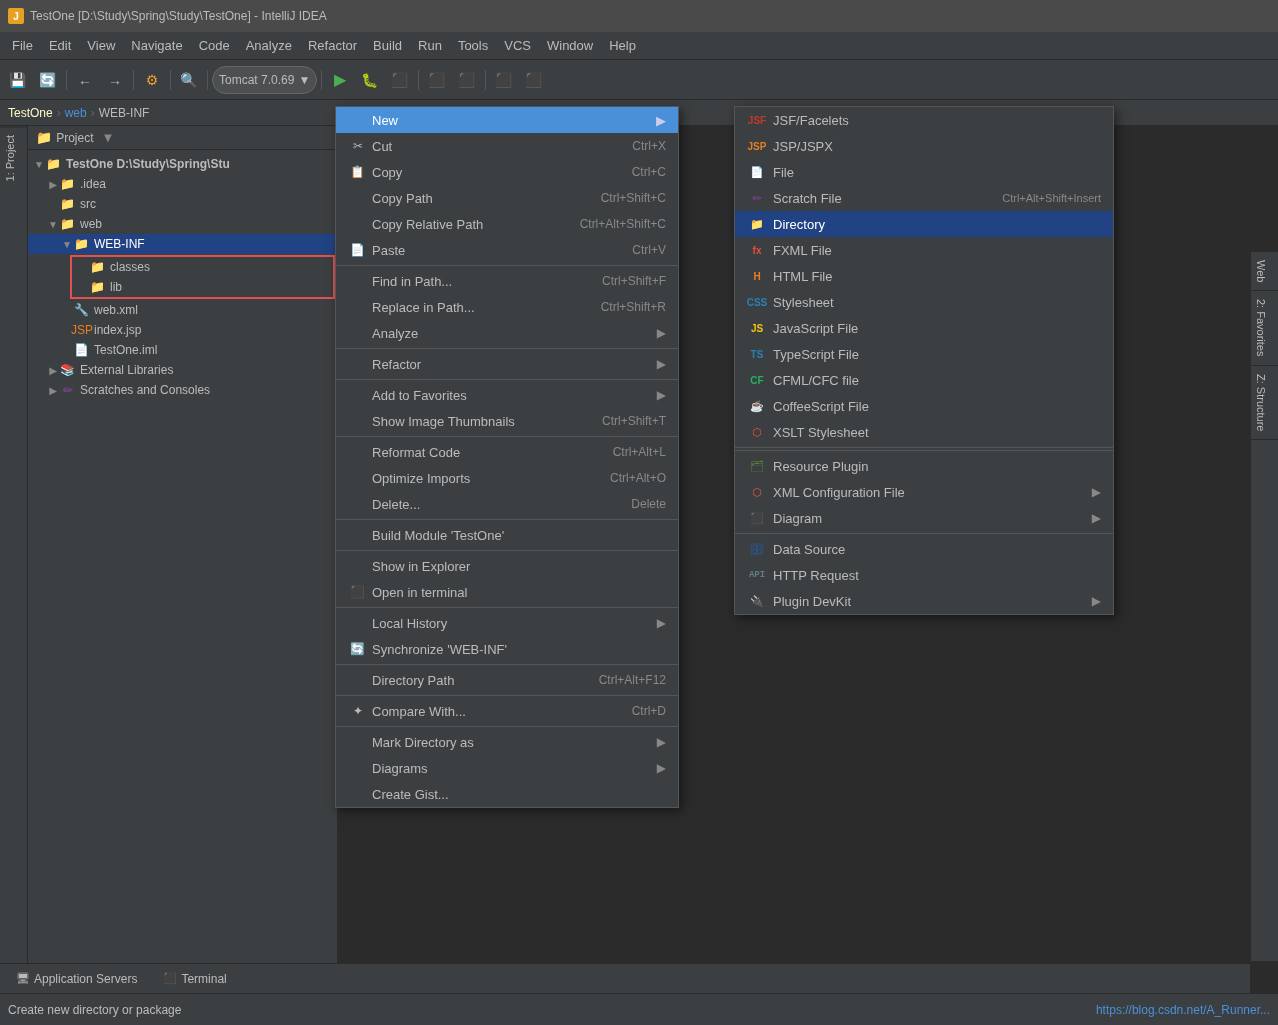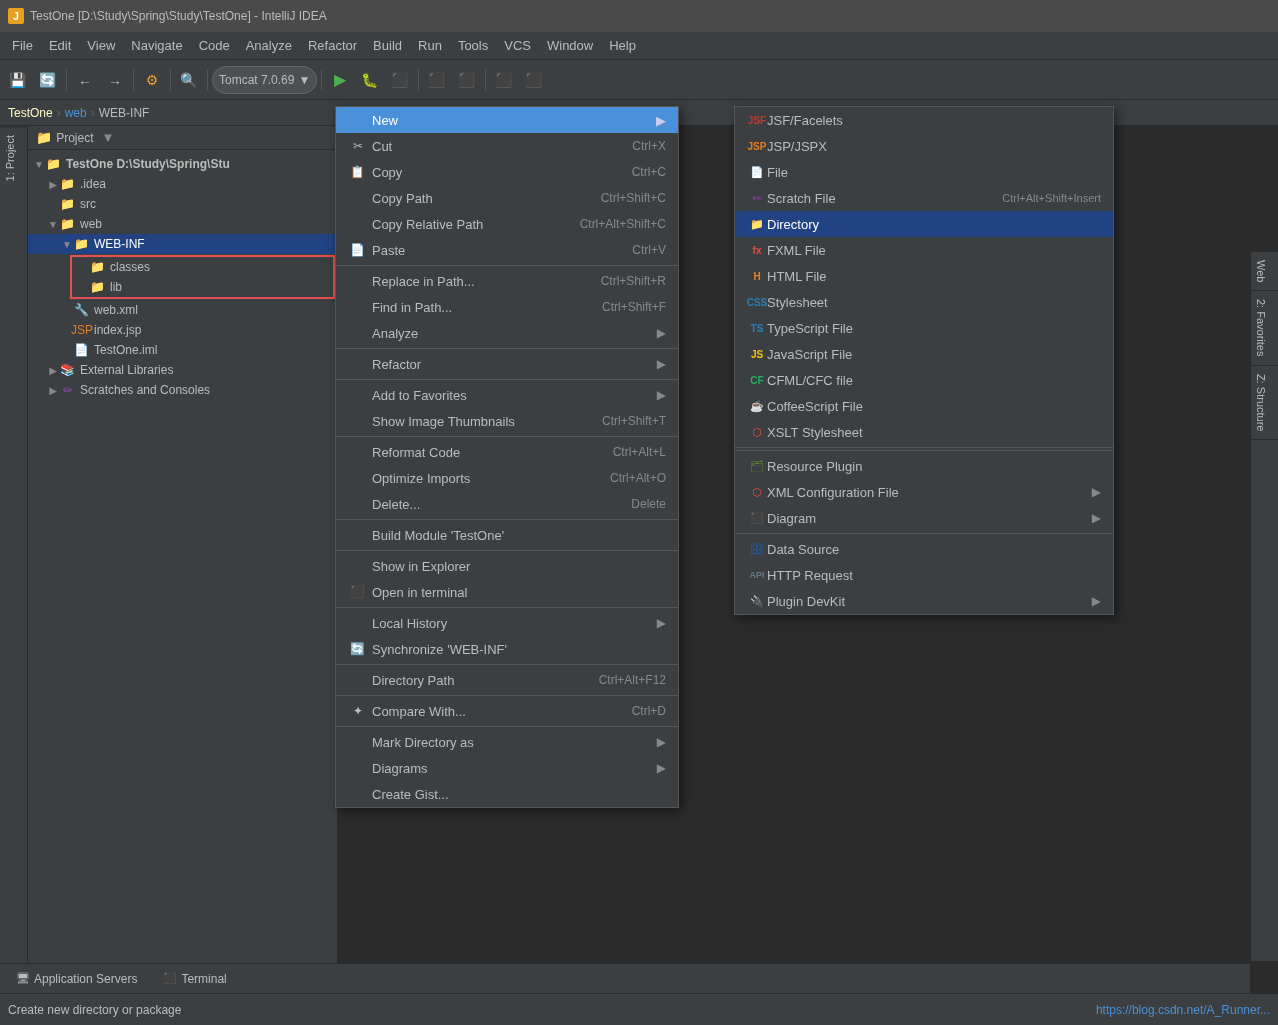--- a/index.html
+++ b/index.html
@@ -267,20 +267,21 @@
       padding: 5px 12px;
       cursor: pointer;
       color: #bbbbbb;
       font-size: 13px;
       position: relative;
     }
     .sub-item.selected { background: #214283; color: white; }
     .sub-item .sub-icon {
       width: 20px;
       height: 16px;
+      margin-right: 6px;
       display: inline-flex;
       align-items: center;
       justify-content: center;
       font-size: 11px;
       flex-shrink: 0;
     }
     .sub-item .sub-label { flex: 1; }
     .sub-item .sub-shortcut {
       color: #888;
       font-size: 11px;
@@ -570,27 +571,27 @@
     <span class="ctx-shortcut">Ctrl+Alt+Shift+C</span>
   </div>
   <div class="ctx-item">
     <span class="ctx-icon">📄</span>
     <span class="ctx-label">Paste</span>
     <span class="ctx-shortcut">Ctrl+V</span>
   </div>
   <div class="ctx-separator"></div>
   <div class="ctx-item">
     <span class="ctx-icon"></span>
+    <span class="ctx-label">Find in Path...</span>
+    <span class="ctx-shortcut">Ctrl+Shift+F</span>
+  </div>
+  <div class="ctx-item">
+    <span class="ctx-icon"></span>
     <span class="ctx-label">Replace in Path...</span>
     <span class="ctx-shortcut">Ctrl+Shift+R</span>
-  </div>
-  <div class="ctx-item">
-    <span class="ctx-icon"></span>
-    <span class="ctx-label">Find in Path...</span>
-    <span class="ctx-shortcut">Ctrl+Shift+F</span>
   </div>
   <div class="ctx-item">
     <span class="ctx-icon"></span>
     <span class="ctx-label">Analyze</span>
     <span class="ctx-arrow">▶</span>
   </div>
   <div class="ctx-separator"></div>
   <div class="ctx-item">
     <span class="ctx-icon"></span>
     <span class="ctx-label">Refactor</span>
@@ -704,26 +705,26 @@
   </div>
   <div class="sub-item">
     <span class="sub-icon" style="font-size:10px;color:#e67e22;font-weight:bold;">H</span>
     <span class="sub-label">HTML File</span>
   </div>
   <div class="sub-item">
     <span class="sub-icon" style="font-size:10px;color:#2980b9;font-weight:bold;">CSS</span>
     <span class="sub-label">Stylesheet</span>
   </div>
   <div class="sub-item">
+    <span class="sub-icon" style="font-size:10px;color:#f1c40f;font-weight:bold;">JS</span>
+    <span class="sub-label">JavaScript File</span>
+  </div>
+  <div class="sub-item">
     <span class="sub-icon" style="font-size:10px;color:#2980b9;font-weight:bold;">TS</span>
     <span class="sub-label">TypeScript File</span>
-  </div>
-  <div class="sub-item">
-    <span class="sub-icon" style="font-size:10px;color:#f1c40f;font-weight:bold;">JS</span>
-    <span class="sub-label">JavaScript File</span>
   </div>
   <div class="sub-item">
     <span class="sub-icon" style="font-size:10px;color:#27ae60;font-weight:bold;">CF</span>
     <span class="sub-label">CFML/CFC file</span>
   </div>
   <div class="sub-item">
     <span class="sub-icon" style="color:#795548;">☕</span>
     <span class="sub-label">CoffeeScript File</span>
   </div>
   <div class="sub-item">
@@ -745,21 +746,21 @@
     <span class="sub-icon" style="color:#00838f;">⬛</span>
     <span class="sub-label">Diagram</span>
     <span class="sub-arrow">▶</span>
   </div>
   <div class="sub-separator"></div>
   <div class="sub-item">
     <span class="sub-icon" style="color:#1565c0;">🗄</span>
     <span class="sub-label">Data Source</span>
   </div>
   <div class="sub-item">
-    <span class="sub-icon" style="font-size:9px;color:#607d8b;font-weight:bold;">API</span>
+    <span class="sub-icon" style="font-size:9px;color:#607d8b;font-weight:bold;font-family:Liberation Mono, monospace;">API</span>
     <span class="sub-label">HTTP Request</span>
   </div>
   <div class="sub-item">
     <span class="sub-icon" style="color:#9c27b0;">🔌</span>
     <span class="sub-label">Plugin DevKit</span>
     <span class="sub-arrow">▶</span>
   </div>
 </div>
 
 <div id="bottom-tabs">

